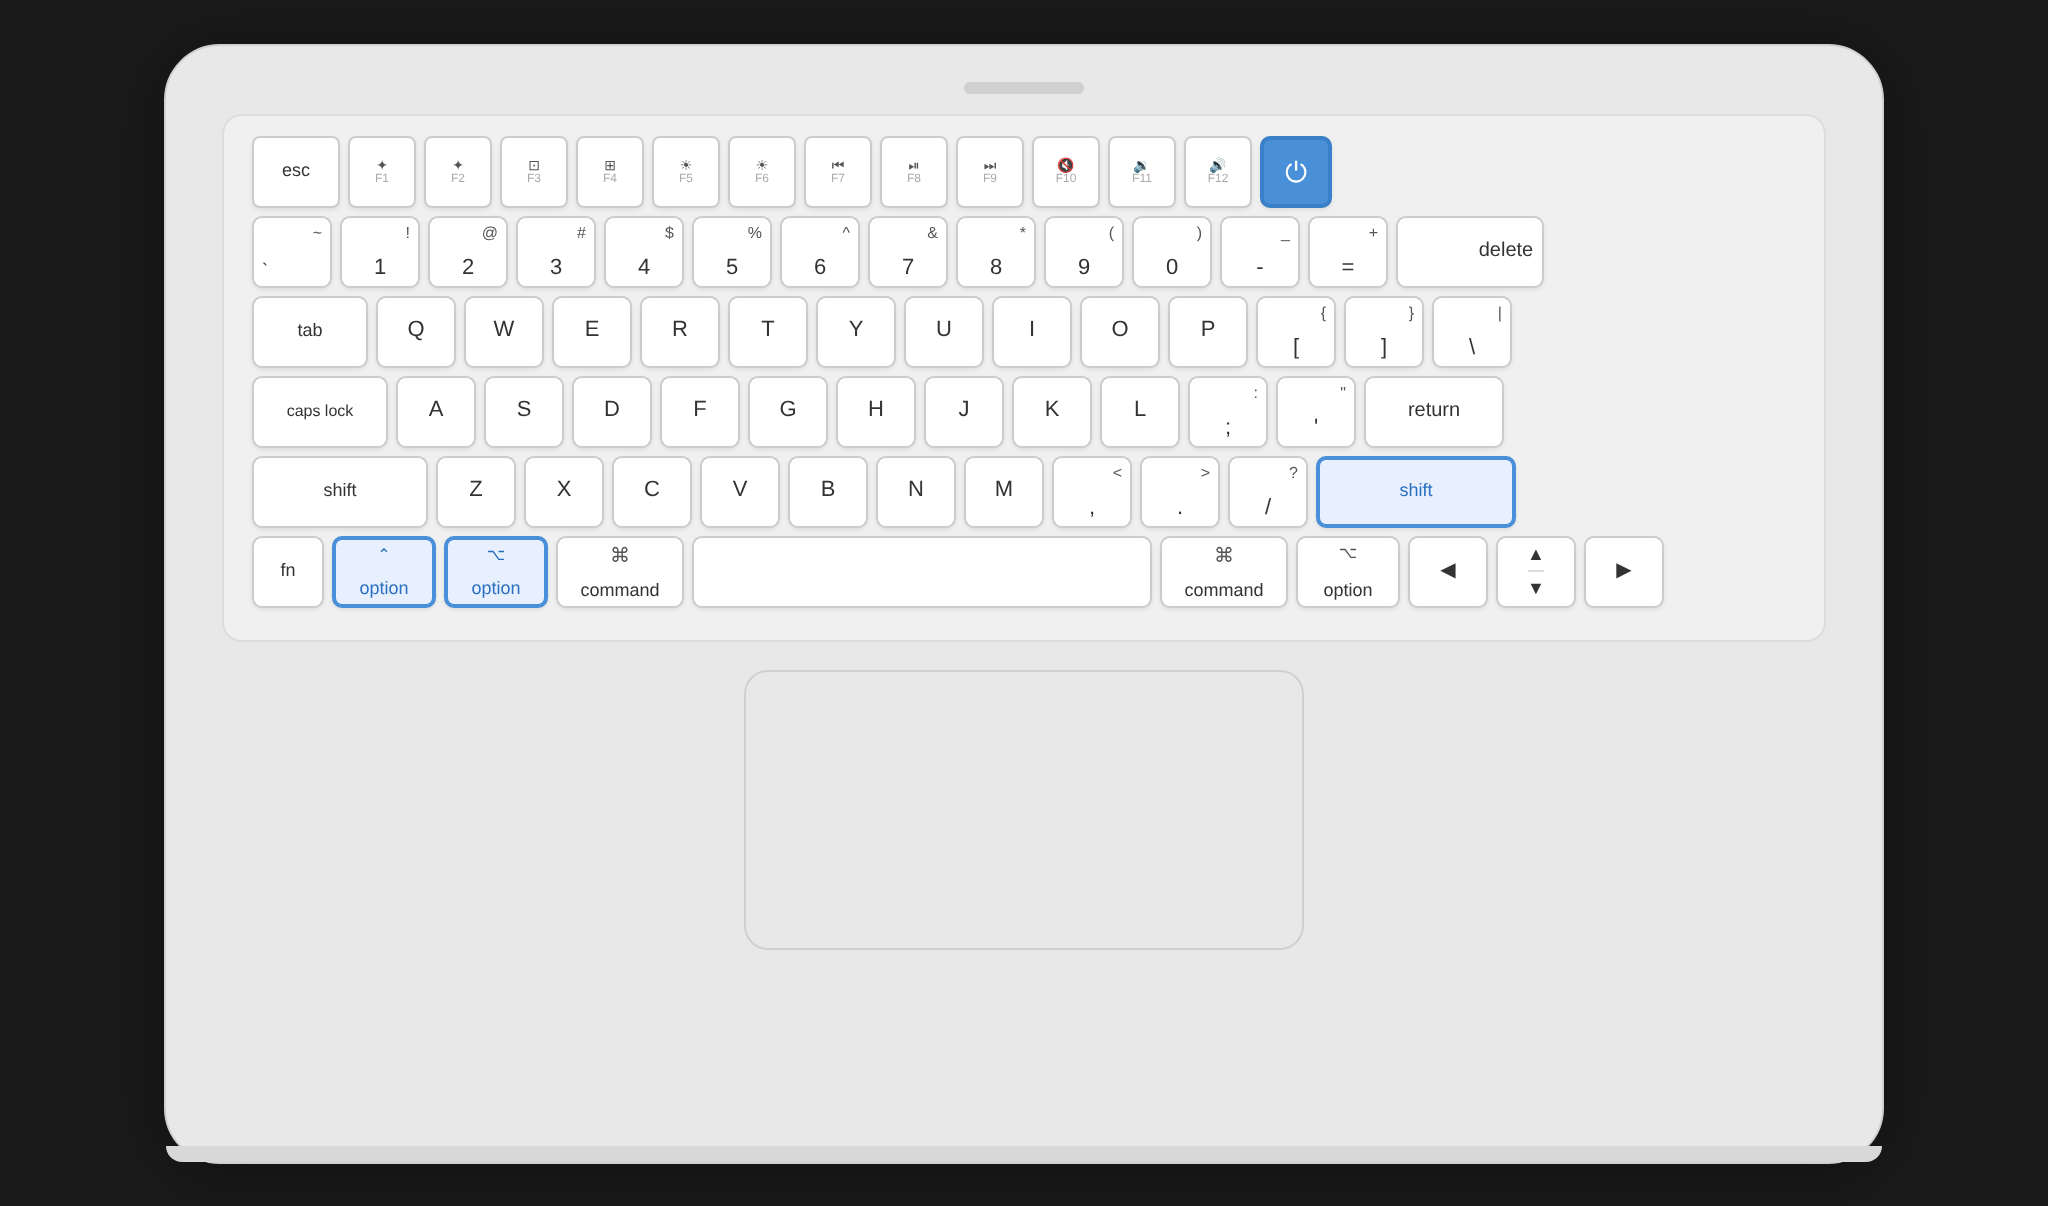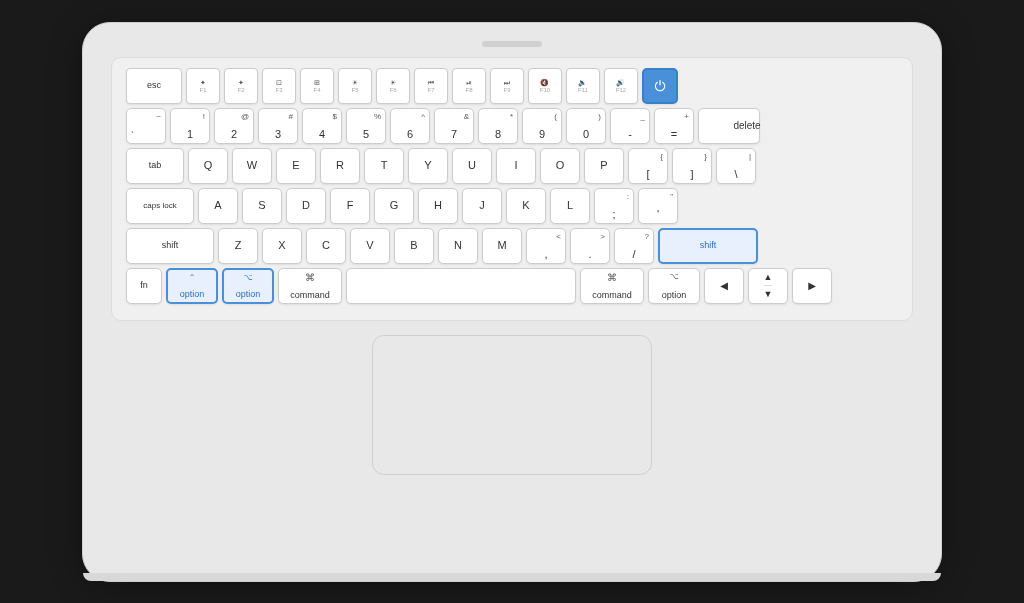--- a/index.html
+++ b/index.html
@@ -71,23 +71,23 @@
       flex-shrink: 0;
     }
 
     .key .main-label {
       font-size: 11px;
       font-weight: 500;
       line-height: 1;
     }
 
     
-    .w-esc   { width: 56px; }
+    .w-esc   { width: 44px; }
     .w-std   { width: 40px; }
-    .w-del   { width: 62px; padding-left: 36px; }
+    .w-del   { width: 74px; padding-left: 36px; }
     .w-tab   { width: 58px; }
     .w-caps  { width: 68px; }
     .w-ret   { width: 70px; }
     .w-lshift { width: 88px; }
     .w-rshift { width: 100px; }
     .w-fn-key { width: 36px; }
     .w-ctrl  { width: 52px; }
     .w-opt   { width: 52px; }
     .w-cmd   { width: 64px; }
     .w-space { width: 230px; }
@@ -369,20 +369,23 @@
           <span class="main-label">L</span>
         </div>
       <div class="key w-std" style="position:relative;">
         <span style="font-size:8px;position:absolute;top:3px;right:4px;color:#555;">:</span>
         <span style="font-size:11px;position:absolute;bottom:3px;left:50%;transform:translateX(-50%);color:#333;">;</span>
       </div>
       <div class="key w-std" style="position:relative;">
         <span style="font-size:8px;position:absolute;top:3px;right:4px;color:#555;">"</span>
         <span style="font-size:11px;position:absolute;bottom:3px;left:50%;transform:translateX(-50%);color:#333;">'</span>
       </div>
+      <div class="key w-ret">
+        <span class="main-label" style="font-size:10px;">return</span>
+      </div>
     </div>
 
     <div class="key-row">
       <div class="key w-lshift">
         <span class="main-label" style="font-size:9px;">shift</span>
       </div>
       <div class="key w-std">
           <span class="main-label">Z</span>
         </div>
       <div class="key w-std">

